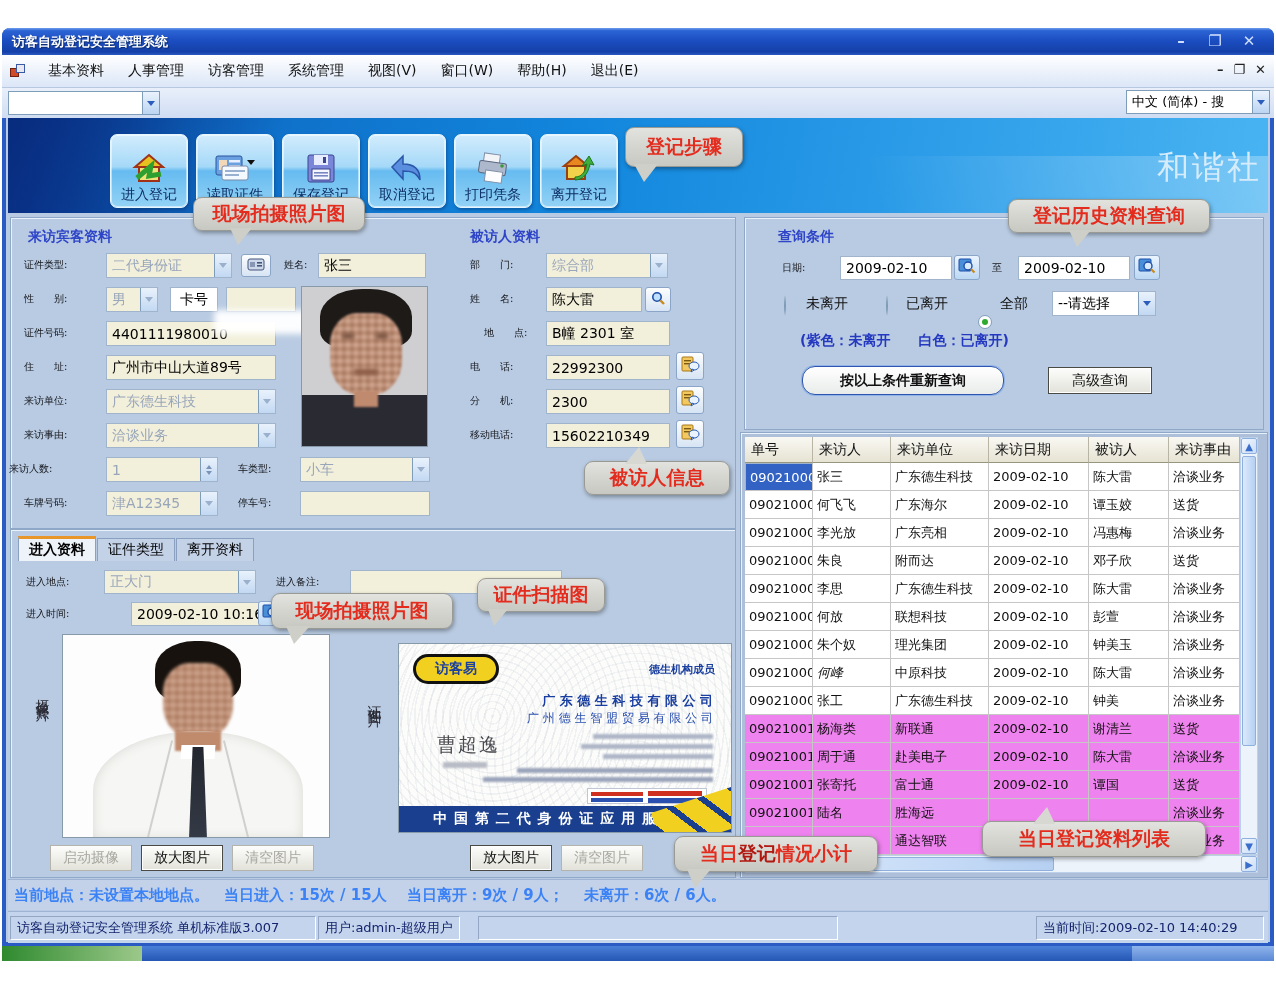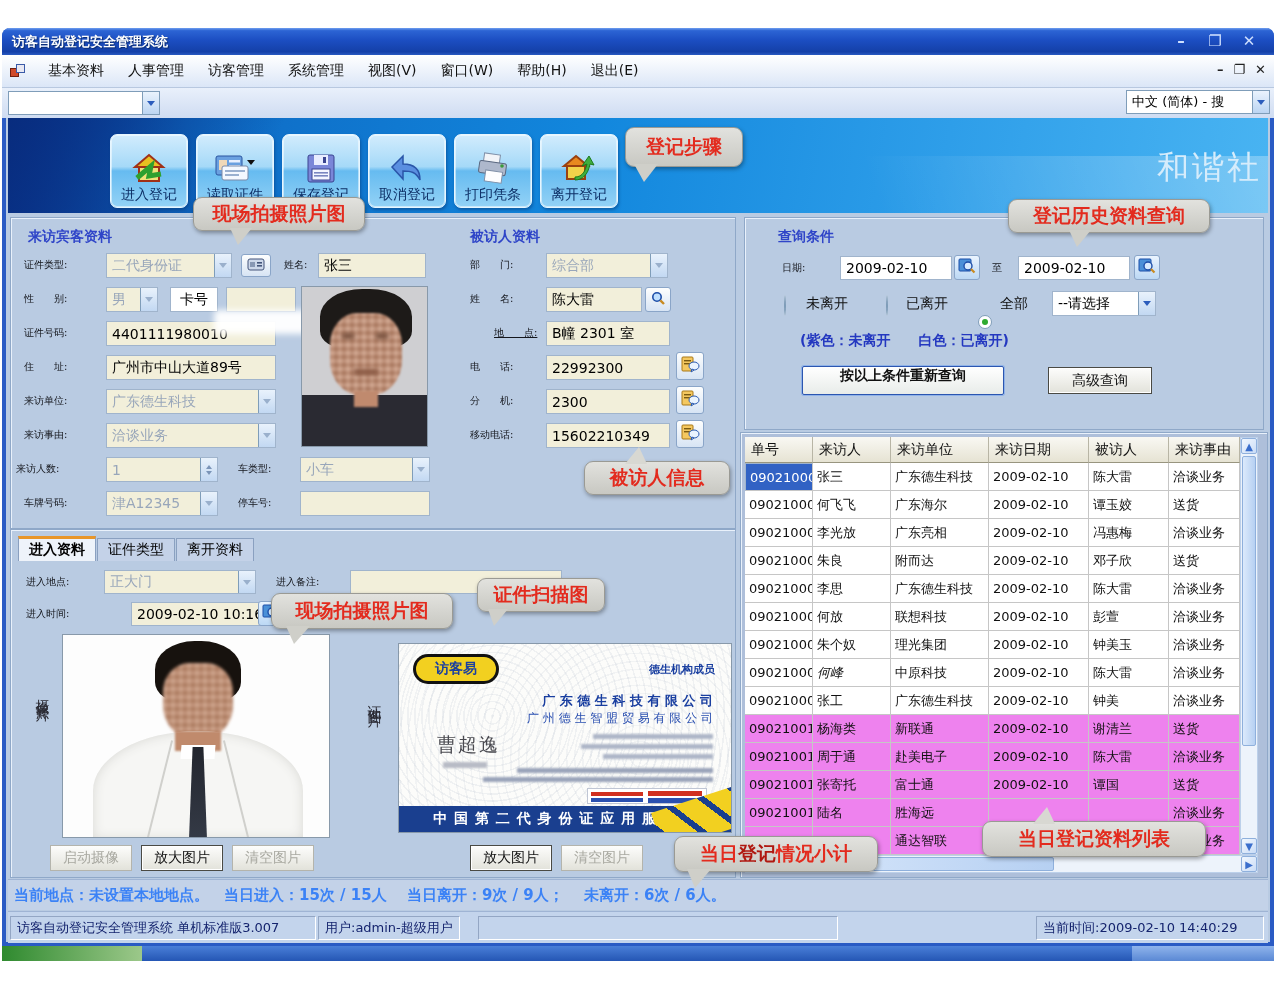--- a/index.html
+++ b/index.html
@@ -58,21 +58,21 @@
   .sel.dis .val { color:#98a6ba; }
   .sel .ddbtn { background:linear-gradient(#e9f2fc,#c2d8f2); }
   .sel.dis .ddbtn .chev { border-top-color:#9ab0cc; }
   .iconbtn { background:linear-gradient(#fdfefe,#d7e4f4); border:1px solid #8aa5c8; border-radius:3px;
              display:flex; align-items:center; justify-content:center; }
   .pbtn { background:linear-gradient(#fdfdfc,#e2e2da); border:1px solid #8a8a82; font-size:14px; color:#111;
           display:flex; align-items:center; justify-content:center; }
   .pbtn.dis { color:#a8a8a0; border-color:#b4b4ac; }
   .pbtn.raised { border:1px solid #4a4a44; box-shadow:inset 0 0 0 1px #fff; }
   .defbtn { background:linear-gradient(#ffffff,#e8ece9); border:1px solid #2c56b0; box-shadow:0 0 0 1px #8fb2e8;
-            border-radius:2px; font-size:14px; font-weight:bold; color:#101010; display:flex; align-items:flex-start; justify-content:center; }
+            border-radius:13px; font-size:14px; font-weight:bold; color:#101010; display:flex; align-items:center; justify-content:center; }
   .radio { width:14px; height:14px; border-radius:50%; background:#fff; border:1px solid #7f9db9; position:relative; }
   .radio.sel:after { content:""; position:absolute; left:3px; top:3px; width:6px; height:6px; border-radius:50%; background:#2faa2f; }
   .rlabel { font-size:14px; color:#101010; }
   .legend { font-size:14px; font-weight:bold; color:#2438c0; white-space:pre; }
   .vlabel { writing-mode:vertical-rl; font-size:14px; color:#2a2a33; letter-spacing:3px; }
 
   
   .tab { position:absolute; font-size:14px; display:flex; align-items:center; justify-content:center;
          border:1px solid #8aa0c0; border-bottom:none; }
   .tab.active { background:#eef3fa; border-top:3px solid #e8962a; font-weight:bold; z-index:2; }
@@ -292,21 +292,21 @@
   </div>
 
   <span class="abs flabel" style="left:24px;top:428px;">来访事由:</span>
   <div class="abs sel dis" style="left:106px;top:423px;width:170px;height:25px;">
     <span class="val">洽谈业务</span>
     <span class="ddbtn">
         <span class="chev"></span>
       </span>
   </div>
 
-  <span class="abs flabel" style="left:16px;top:462px;">来访人数:</span>
+  <span class="abs flabel" style="left:9px;top:462px;">来访人数:</span>
   <div class="abs sel dis" style="left:106px;top:457px;width:112px;height:25px;">
     <span class="val">1</span>
     <span class="ddbtn" style="flex-direction:column;gap:2px;">
       <span style="width:0;height:0;border-left:3px solid transparent;border-right:3px solid transparent;border-bottom:4px solid #7a94b8;"></span>
       <span class="chev" style="border-top-color:#7a94b8;border-left-width:3px;border-right-width:3px;border-top-width:4px;"></span>
     </span>
   </div>
   <span class="abs flabel" style="left:238px;top:462px;">车类型:</span>
   <div class="abs sel dis" style="left:300px;top:457px;width:130px;height:25px;">
     <span class="val">小车</span>
@@ -354,21 +354,21 @@
   <div class="abs input" style="left:546px;top:287px;width:96px;height:25px;">
       <span>陈大雷</span>
     </div>
   <div class="abs iconbtn" style="left:645px;top:287px;width:26px;height:25px;">
     <span><svg width="16" height="16" viewBox="0 0 16 16">
           <circle cx="7" cy="7" r="4.2" fill="#bfe0ff" stroke="#1d4ea8" stroke-width="1.6"></circle>
           <line x1="10.3" y1="10.3" x2="14" y2="14" stroke="#c88a20" stroke-width="2.4"></line>
         </svg></span>
   </div>
 
-  <span class="abs flabel" style="left:494px;top:326px;text-decoration:underline;">地　　点:</span>
+  <span class="abs flabel" style="left:484px;top:326px;">地　　点:</span>
   <div class="abs input" style="left:546px;top:321px;width:124px;height:25px;">
       <span>B幢 2301 室</span>
     </div>
 
   <span class="abs flabel" style="left:470px;top:360px;">电　　话:</span>
   <div class="abs input" style="left:546px;top:355px;width:124px;height:25px;">
       <span>22992300</span>
     </div>
   <div class="abs iconbtn" style="left:676px;top:352px;width:28px;height:28px;">
     <span><svg width="20" height="20" viewBox="0 0 20 20">

